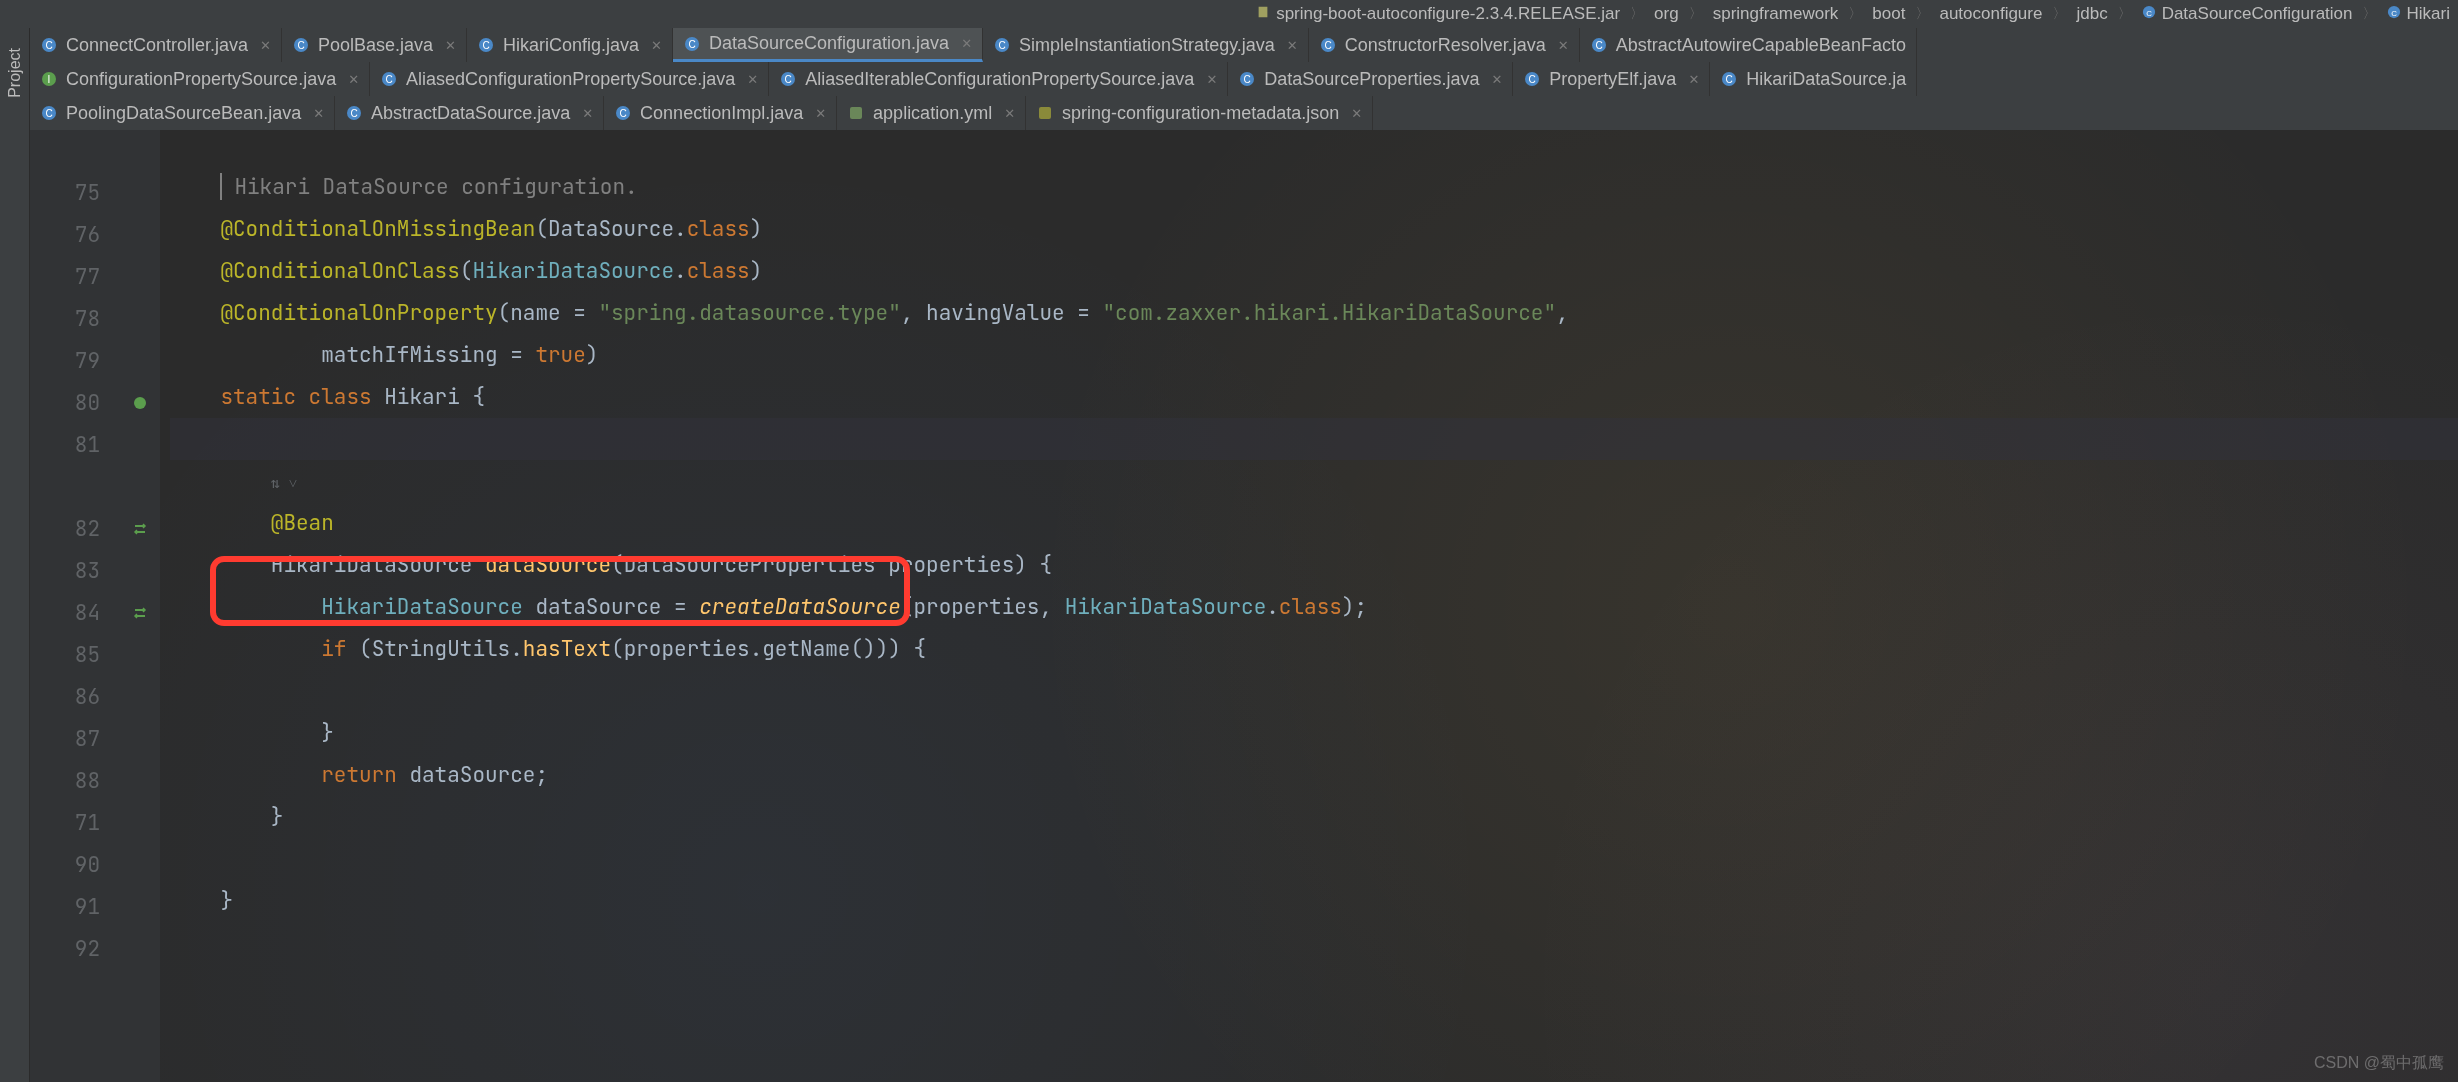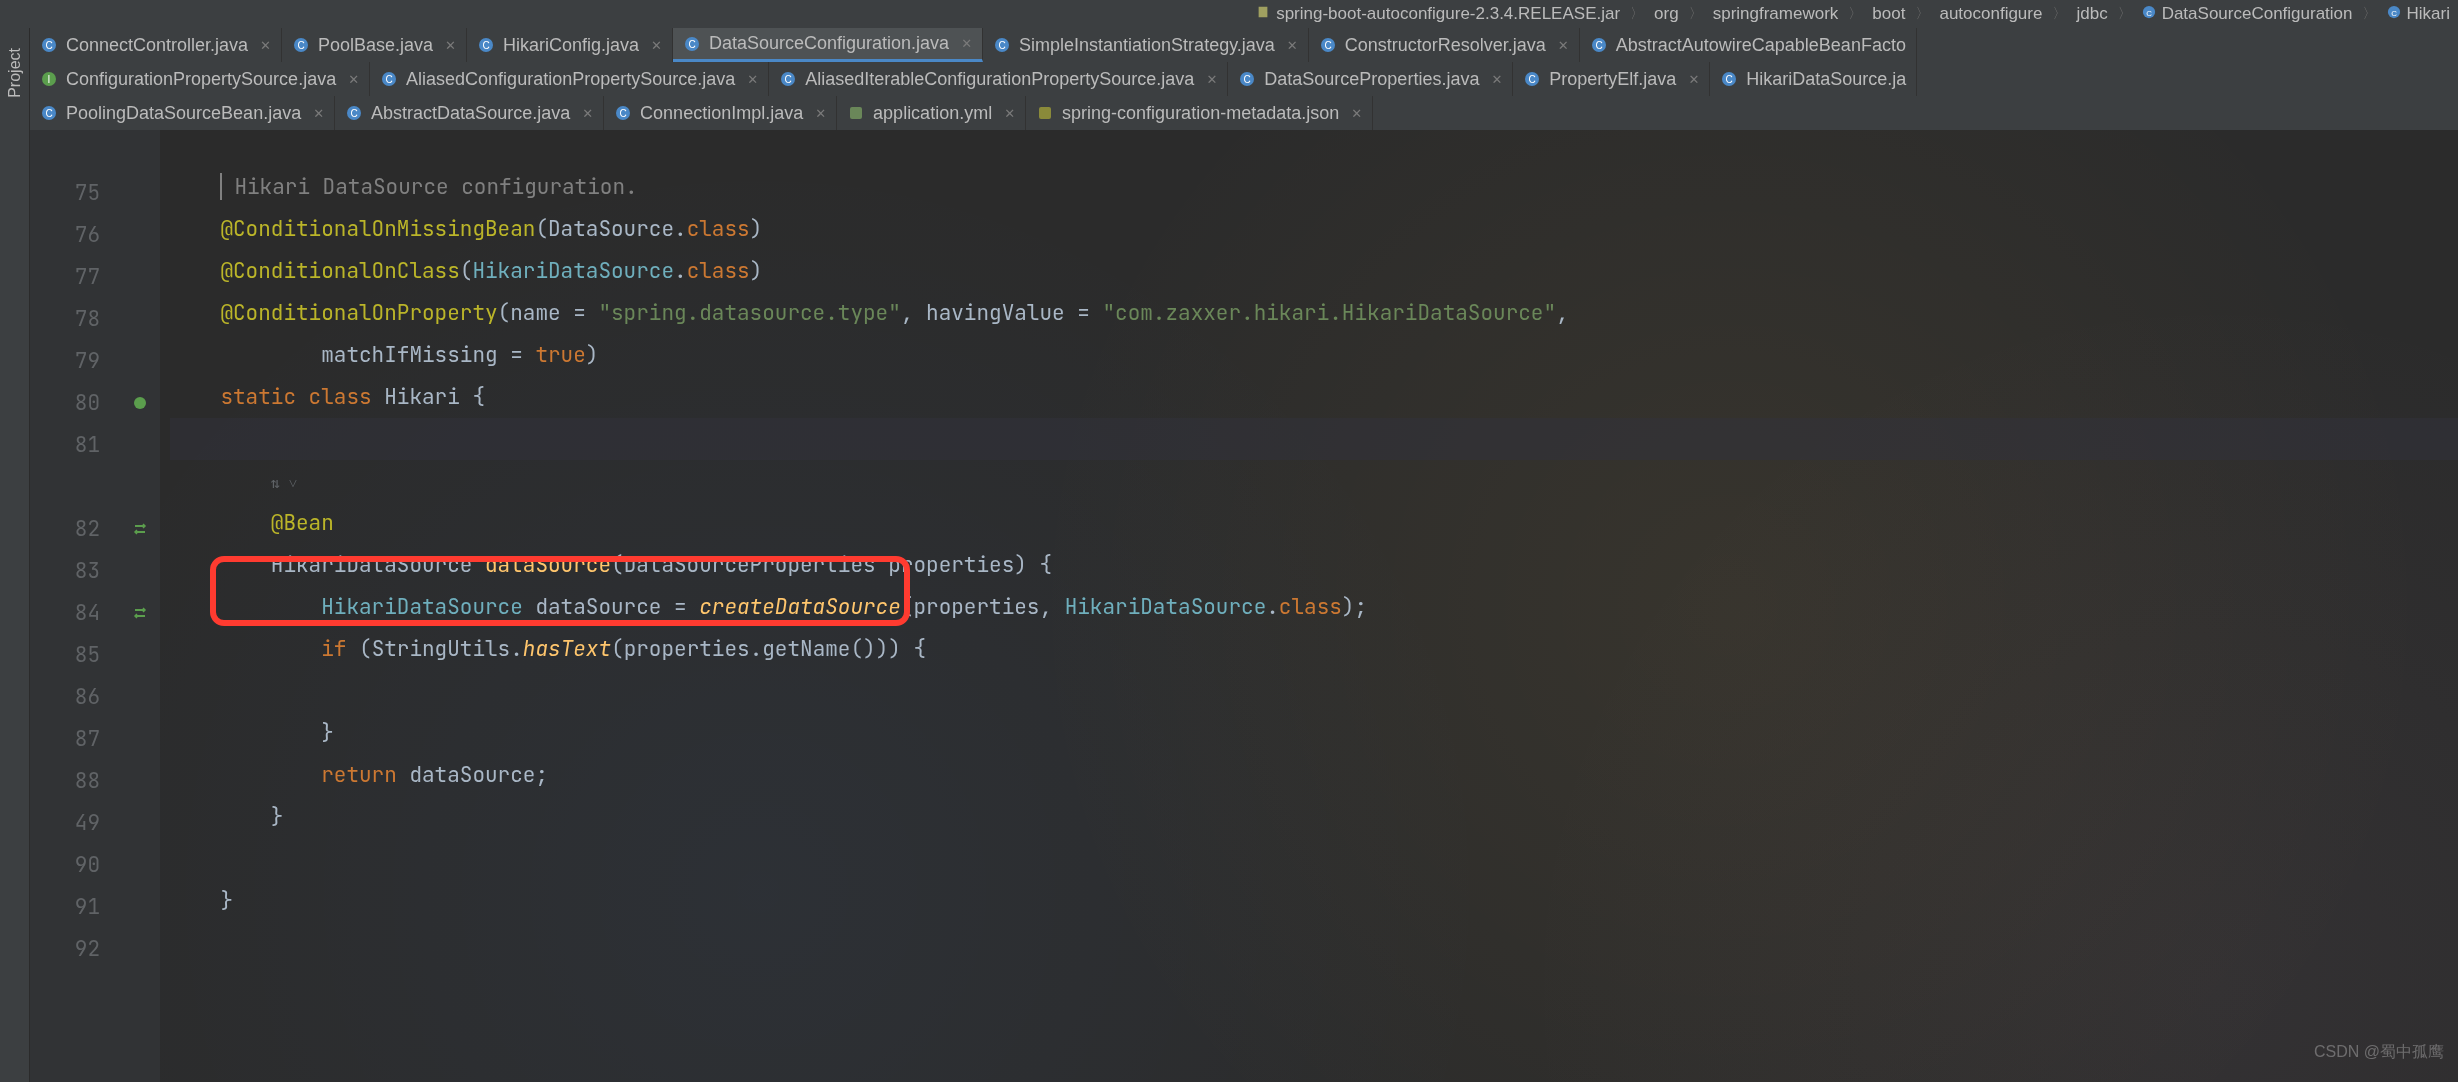--- a/index.html
+++ b/index.html
@@ -124,21 +124,21 @@
 
   .red-box {
     position: absolute;
     border: 6px solid #ff3b30;
     border-radius: 14px;
     pointer-events: none;
   }
 
   .watermark {
     position: absolute;
-    right: 14px; bottom: 19px;
+    right: 14px; bottom: 8px;
     color: rgba(200,200,200,0.4);
     font-family: sans-serif;
     font-size: 16px;
   }
 </style>
 </head>
 <body>
 
 <div class="breadcrumb" id="breadcrumb">
     <span class="crumb">
@@ -385,21 +385,21 @@
       <div class="ln">80</div>
       <div class="ln">81</div>
       <div class="ln"></div>
       <div class="ln">82</div>
       <div class="ln">83</div>
       <div class="ln">84</div>
       <div class="ln">85</div>
       <div class="ln">86</div>
       <div class="ln">87</div>
       <div class="ln">88</div>
-      <div class="ln">49</div>
+      <div class="ln">71</div>
       <div class="ln">90</div>
       <div class="ln">91</div>
       <div class="ln">92</div>
     </div>
   <div class="icons-col" id="icons-col">
       <div class="ic"></div>
       <div class="ic"></div>
       <div class="ic"></div>
       <div class="ic"></div>
       <div class="ic"></div>
@@ -438,21 +438,21 @@
       <div class="line"><span>    </span><span class="c-anno">@ConditionalOnMissingBean</span><span class="">(</span><span class="c-class">DataSource</span><span class="">.</span><span class="c-kw">class</span><span class="">)</span></div>
       <div class="line"><span>    </span><span class="c-anno">@ConditionalOnClass</span><span class="">(</span><span class="c-type">HikariDataSource</span><span class="">.</span><span class="c-kw">class</span><span class="">)</span></div>
       <div class="line"><span>    </span><span class="c-anno">@ConditionalOnProperty</span><span class="">(</span><span class="c-param">name = </span><span class="c-str">"spring.datasource.type"</span><span class="">, </span><span class="c-param">havingValue = </span><span class="c-str">"com.zaxxer.hikari.HikariDataSource"</span><span class="">,</span></div>
       <div class="line"><span>            </span><span class="c-param">matchIfMissing = </span><span class="c-kw">true</span><span class="">)</span></div>
       <div class="line"><span>    </span><span class="c-kw">static class </span><span class="c-class">Hikari </span><span class="">{</span></div>
       <div class="line hl"><span>    </span></div>
       <div class="line"><span>        </span><span style="color: rgb(95, 99, 103); font-size: 15px;">⇅ ˅</span></div>
       <div class="line"><span>        </span><span class="c-anno">@Bean</span></div>
       <div class="line"><span>        </span><span class="c-class">HikariDataSource </span><span class="c-method">dataSource</span><span class="">(</span><span class="c-class">DataSourceProperties </span><span class="c-param">properties</span><span class="">) {</span></div>
       <div class="line"><span>            </span><span class="c-type">HikariDataSource</span><span class=""> dataSource = </span><span class="c-method" style="font-style: italic;">createDataSource</span><span class="">(properties, </span><span class="c-type">HikariDataSource</span><span class="">.</span><span class="c-kw">class</span><span class="">);</span></div>
-      <div class="line"><span>            </span><span class="c-kw">if </span><span class="">(</span><span class="c-class">StringUtils</span><span class="">.</span><span class="c-method" style="font-style: italic;">hasText</span><span class="">(properties.getName())) {</span></div>
+      <div class="line"><span>            </span><span class="c-kw">if </span><span class="">(</span><span class="c-class">StringUtils</span><span class="">.</span><span class="c-method" style="">hasText</span><span class="">(properties.getName())) {</span></div>
       <div class="line"><span>                </span></div>
       <div class="line"><span>            </span><span class="">}</span></div>
       <div class="line"><span>            </span><span class="c-kw">return </span><span class="">dataSource;</span></div>
       <div class="line"><span>        </span><span class="">}</span></div>
       <div class="line"><span>    </span></div>
       <div class="line"><span>    </span><span class="">}</span></div>
       <div class="red-box" style="left: 50px; top: 390px; width: 700px; height: 70px;"></div>
     </div>
 </div>
 

